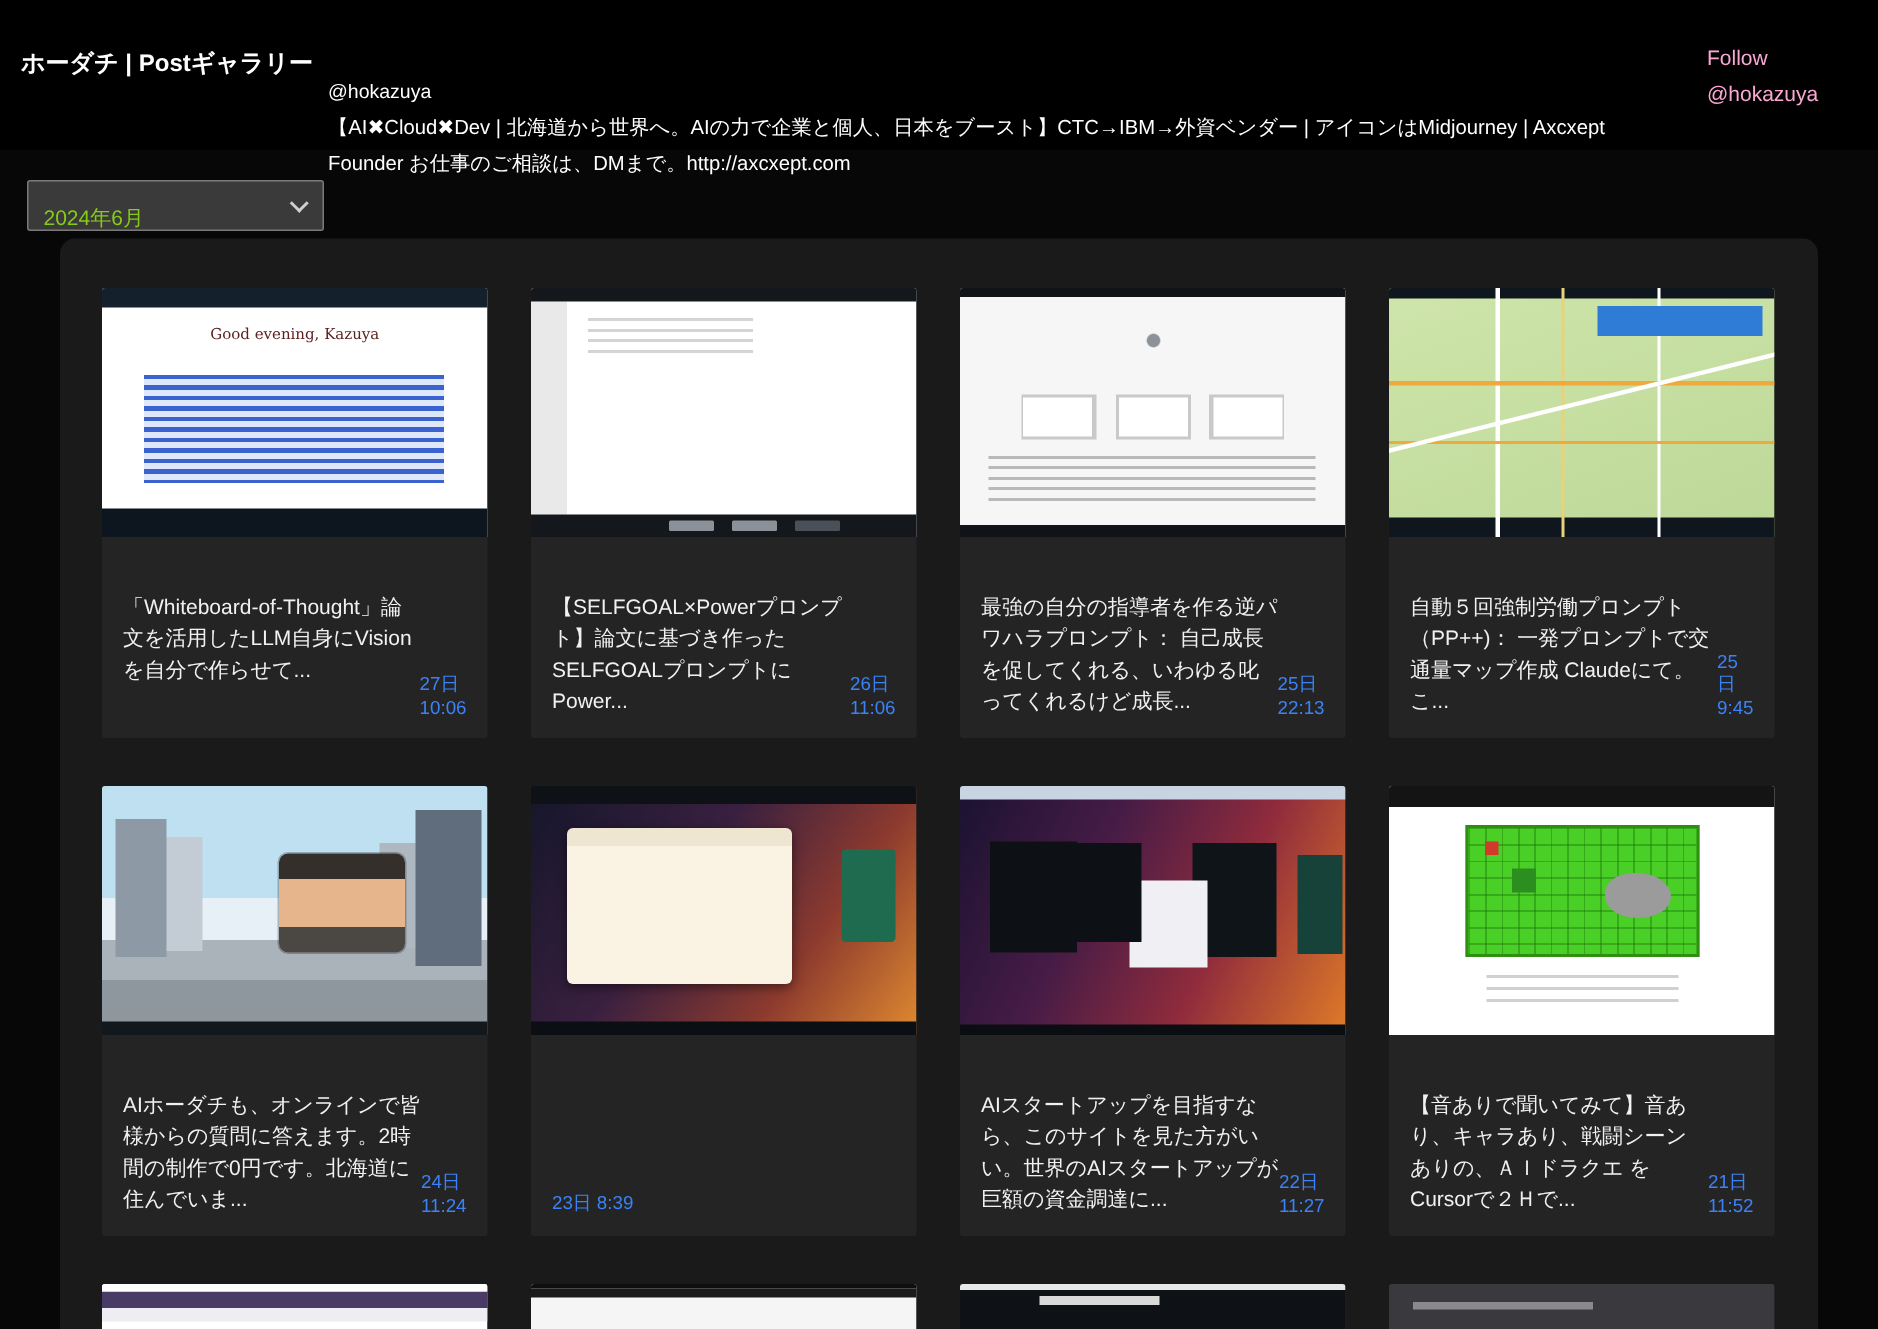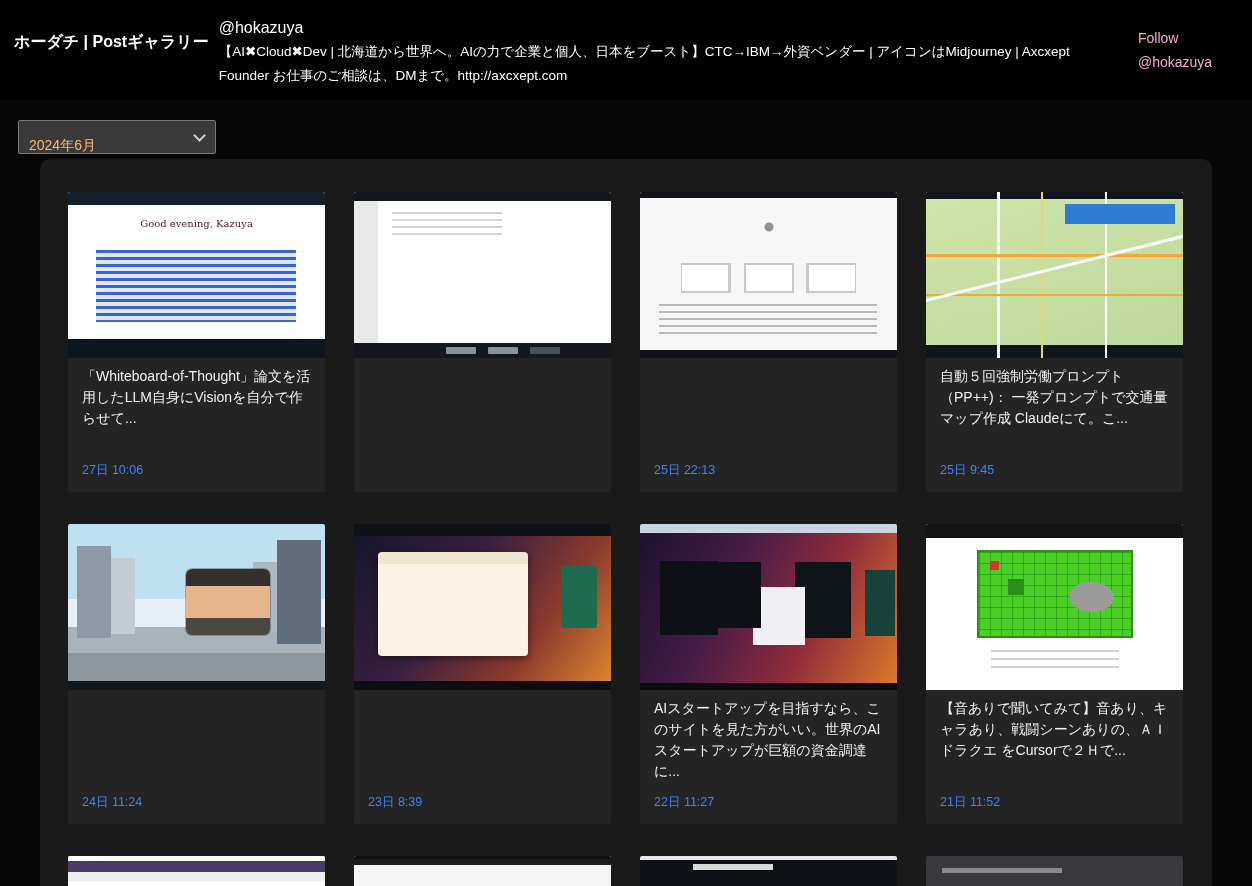--- a/index.html
+++ b/index.html
@@ -3,41 +3,41 @@
 <meta charset="utf-8">
 <style>
   html,body{margin:0;padding:0;width:1252px;height:886px;overflow:hidden;background:#070707;
     font-family:"Liberation Sans","DejaVu Sans",sans-serif;color:#fff;}
 
   
   .header{height:100px;box-sizing:border-box;display:flex;align-items:flex-start;
     padding:10px 16px 0 14px;background:#000;}
   .page-title{margin:22px 0 0 0;font-size:16px;font-weight:700;white-space:nowrap;}
   .profile{flex:1;max-width:905px;padding:6px 0 0 10px;font-size:13.5px;line-height:24px;color:#fff;}
-  .profile .handle{font-size:16px;}
+  .profile .handle{font-size:13px;margin-top:33px;}
   .follow{margin:16px 4px 0 auto;width:94px;font-size:14px;line-height:24px;color:#f9a8d4;
     text-decoration:none;display:block;}
 
   
   .filter-row{padding:20px 0 0 18px;height:36px;}
   .select-wrap{position:relative;width:198px;height:34px;}
-  .select-wrap select{width:100%;height:100%;background:#3a3a3a;color:#fdba74;
+  .select-wrap select{width:100%;height:100%;background:#3a3a3a;color:#84cc16;
     border:1px solid #7a7a7a;border-radius:2px;padding:16px 28px 0 10px;font-size:14px;
     appearance:none;-webkit-appearance:none;font-family:inherit;}
   .caret{position:absolute;right:12px;top:11px;width:7px;height:7px;
     border-right:2px solid #cfcfcf;border-bottom:2px solid #cfcfcf;transform:rotate(45deg);
     pointer-events:none;}
 
   
   .panel{margin:3px 40px 0;background:#1a1a1a;border-radius:10px;}
   .grid{display:grid;grid-template-columns:repeat(4,257px);column-gap:29px;row-gap:32px;
     padding:33px 28px;}
   .card{width:257px;background:#242424;border-radius:2px;overflow:hidden;cursor:pointer;}
   .thumb{height:166px;position:relative;overflow:hidden;background:#111;}
-  .meta{height:134px;box-sizing:border-box;padding:8px 14px 13px;display:flex;flex-direction:column;}
+  .meta{height:134px;box-sizing:border-box;padding:36px 14px 13px;display:flex;flex-direction:row;}
   .caption{font-size:14px;line-height:21px;color:#f1f1f1;overflow:hidden;}
   .time{margin-top:auto;font-size:12.5px;color:#3b82f6;}
 
   
   .t1{background:
     linear-gradient(#14202c,#14202c) 0 0/100% 13px no-repeat,
     linear-gradient(#0d161e,#0d161e) 0 100%/100% 19px no-repeat,
     linear-gradient(#39d353,#39d353) 8px calc(100% - 6px)/30px 5px no-repeat,
     repeating-linear-gradient(180deg,#3a63cf 0 3px,#dfe8fb 3px 7px) 50% 62%/78% 72px no-repeat,
     #ffffff;}
@@ -171,40 +171,46 @@
         <span class="t1-text">Good evening, Kazuya</span>
       </div>
       <div class="meta">
         <div class="caption">「Whiteboard-of-Thought」論文を活用したLLM自身にVisionを自分で作らせて...</div>
         <div class="time">27日 10:06</div>
       </div>
     </div>
 
     <div class="card">
       <div class="thumb t2"></div>
+      <div class="meta">
+        <div class="caption">【SELFGOAL×Powerプロンプト】論文に基づき作ったSELFGOALプロンプトにPower...</div>
+        <div class="time">26日 11:06</div>
+      </div>
     </div>
 
     <div class="card">
       <div class="thumb t3"></div>
       <div class="meta">
+        <div class="caption">最強の自分の指導者を作る逆パワハラプロンプト： 自己成長を促してくれる、いわゆる叱ってくれるけど成長...</div>
         <div class="time">25日 22:13</div>
       </div>
     </div>
 
     <div class="card">
       <div class="thumb t4"></div>
       <div class="meta">
         <div class="caption">自動５回強制労働プロンプト（PP++)： 一発プロンプトで交通量マップ作成 Claudeにて。こ...</div>
         <div class="time">25日 9:45</div>
       </div>
     </div>
 
     <div class="card">
       <div class="thumb t5"></div>
       <div class="meta">
+        <div class="caption">AIホーダチも、オンラインで皆様からの質問に答えます。2時間の制作で0円です。北海道に住んでいま...</div>
         <div class="time">24日 11:24</div>
       </div>
     </div>
 
     <div class="card">
       <div class="thumb t6"></div>
       <div class="meta">
         <div class="time">23日 8:39</div>
       </div>
     </div>

